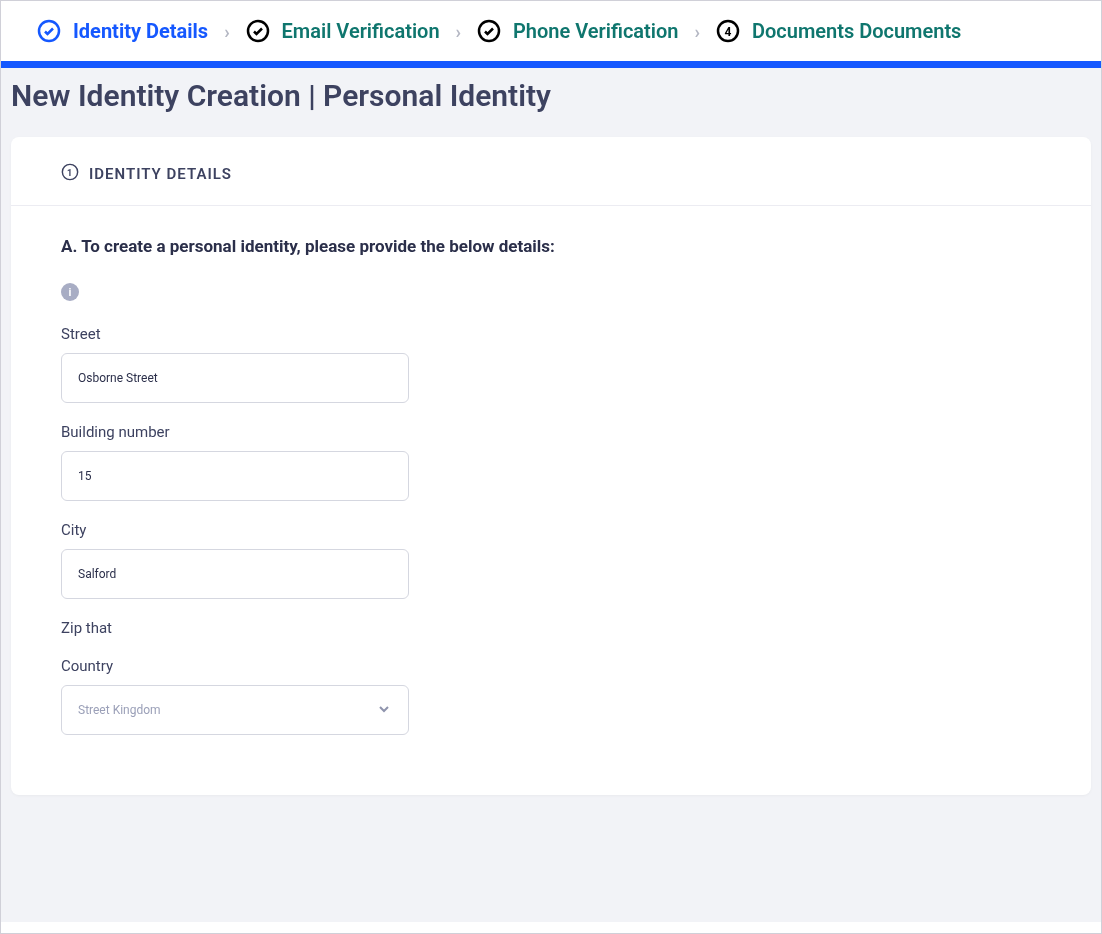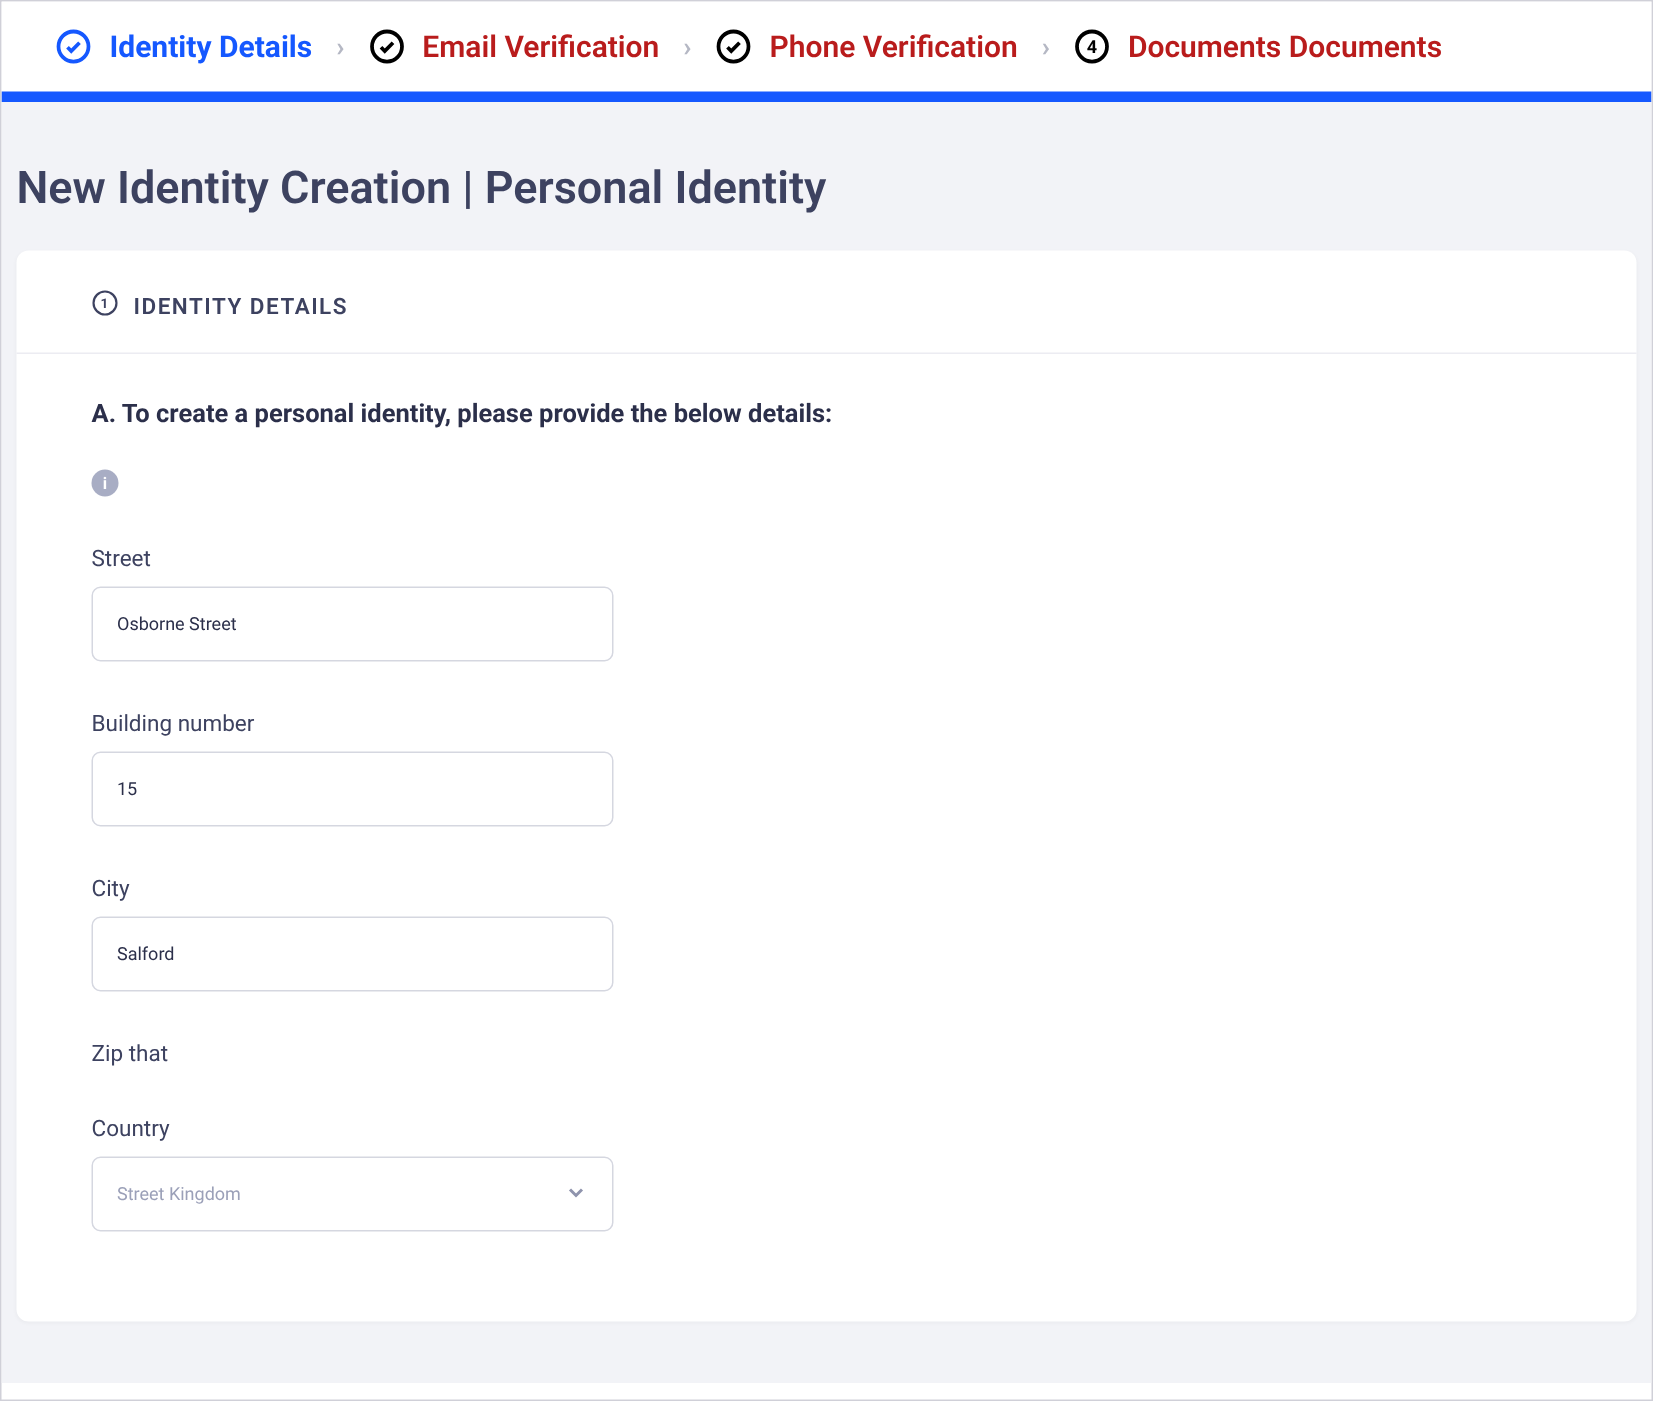--- a/index.html
+++ b/index.html
@@ -18,21 +18,21 @@
     padding: 18px 36px 18px 36px;
     gap: 16px;
     background: #fff;
   }
   .step {
     display: flex;
     align-items: center;
     gap: 12px;
     font-size: 20px;
     font-weight: 600;
-    color: #b91c1c;
+    color: #0f766e;
   }
   .step.active { color: #1558ff; font-weight: 700; }
   .step-icon {
     width: 24px;
     height: 24px;
     flex-shrink: 0;
   }
   .chevron {
     color: #b5b8c4;
     font-size: 18px;
@@ -45,21 +45,21 @@
   }
   .page-bg {
     background: #f2f3f7;
     padding: 0 0 0 0;
     min-height: calc(934px - 80px);
   }
   .page-title {
     font-size: 30px;
     font-weight: 600;
     color: #3d4260;
-    padding: 40px 10px 24px 10px;
+    padding: 10px 10px 24px 10px;
   }
   .card {
     background: #fff;
     border-radius: 8px;
     margin: 0 10px;
     box-shadow: 0 1px 3px rgba(0,0,0,0.04);
   }
   .card-header {
     padding: 26px 50px 20px 50px;
     border-bottom: 1px solid #ececf2;
@@ -103,21 +103,20 @@
     color: #a3a8bf;
     line-height: 1.65;
     max-width: 680px;
   }
   .form-group { margin-bottom: 20px; }
   .form-label {
     display: block;
     font-size: 15px;
     color: #3d4260;
     margin-bottom: 10px;
-    margin-top: 32px;
   }
   .form-input, .form-select {
     width: 348px;
     height: 50px;
     border: 1px solid #d5d7e0;
     border-radius: 6px;
     padding: 0 16px;
     font-size: 12px;
     color: #2b2f4a;
     background: #fff;

